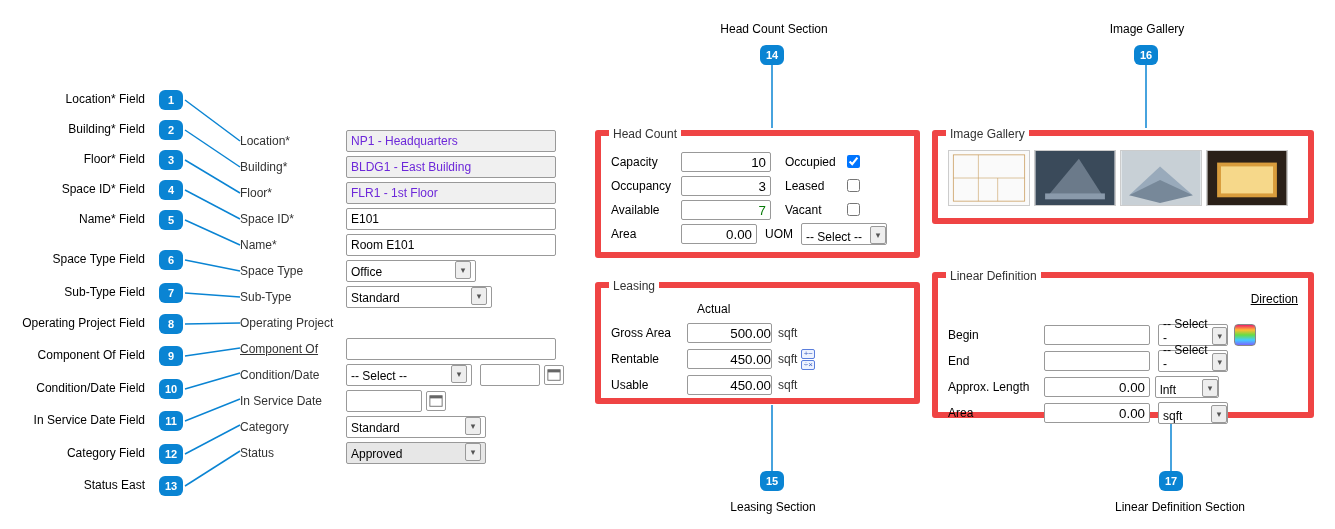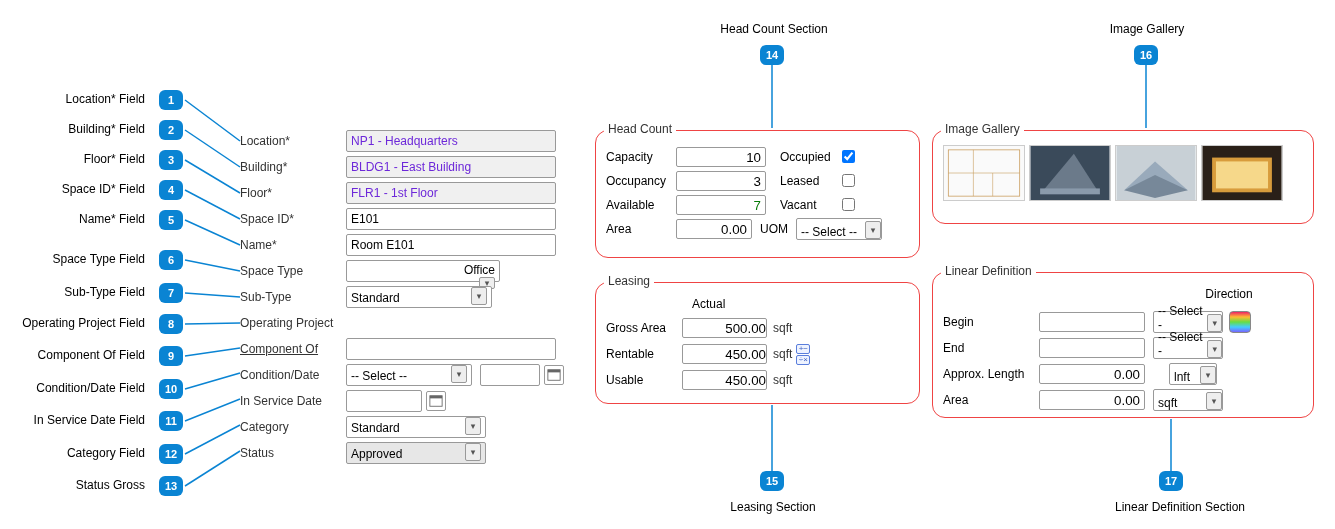--- a/index.html
+++ b/index.html
@@ -66,22 +66,22 @@
   .select-btn::after { content:"▾"; font-size:9px; color:#555; }
   .link-label { color:#0066cc; text-decoration:underline; }
   .cal-btn {
     width:20px; height:20px; border:1px solid #999; border-radius:2px;
     display:flex; align-items:center; justify-content:center; background:#fff; margin-left:4px;
   }
   .cal-btn svg { width:14px; height:14px; }
 
   .fieldset {
     position: absolute;
-    border:1px solid #ef4444;
-    border-radius:13px;
+    border:6px solid #ef4444;
+    border-radius:3px;
     padding: 14px 10px 10px 10px;
   }
   .fieldset-legend {
     position:absolute;
     top:-9px; left:8px;
     background:#fff; padding:0 4px;
     font-size:12px; color:#333;
   }
   .hc-row { display:flex; align-items:center; height:24px; }
   .hc-row .lab { width:70px; }
@@ -186,21 +186,21 @@
 
 <div class="annotation-label" style="top:381px;">Condition/Date Field</div>
 <div class="callout-bubble" style="top:379px; left:159px;">10</div>
 
 <div class="annotation-label" style="top:413px;">In Service Date Field</div>
 <div class="callout-bubble" style="top:411px; left:159px;">11</div>
 
 <div class="annotation-label" style="top:446px;">Category Field</div>
 <div class="callout-bubble" style="top:444px; left:159px;">12</div>
 
-<div class="annotation-label" style="top:478px;">Status Gross</div>
+<div class="annotation-label" style="top:478px;">Status East</div>
 <div class="callout-bubble" style="top:476px; left:159px;">13</div>
 
 <div class="top-callout-label" style="top:22px; left:704px; width:140px;">Head Count Section</div>
 <div class="callout-bubble" style="top:45px; left:760px;">14</div>
 <div class="top-callout-label" style="top:22px; left:1092px; width:110px;">Image Gallery</div>
 <div class="callout-bubble" style="top:45px; left:1134px;">16</div>
 
 <div class="callout-bubble" style="top:471px; left:760px;">15</div>
 <div class="bottom-callout-label" style="top:500px; left:718px; width:110px;">Leasing Section</div>
 <div class="callout-bubble" style="top:471px; left:1159px;">17</div>
@@ -229,21 +229,21 @@
   <div class="form-row">
     <label>Space ID*</label>
     <input type="text" style="width: 210px;" value="E101">
   </div>
   <div class="form-row">
     <label>Name*</label>
     <input type="text" style="width: 210px;" value="Room E101">
   </div>
   <div class="form-row">
     <label>Space Type</label>
-    <div class="select-wrap" style="width:154px;flex-direction:column;">
+    <div class="select-wrap" style="width:130px;">
       <span>Office</span>
       <span class="select-btn"></span>
     </div>
   </div>
   <div class="form-row">
     <label>Sub-Type</label>
     <div class="select-wrap" style="width:146px;">
       <span>Standard</span>
       <span class="select-btn"></span>
     </div>
@@ -388,42 +388,42 @@
           <rect width="82" height="56" fill="#2a2018"></rect>
           <rect x="10" y="12" width="62" height="36" fill="#d89c3c"></rect>
           <rect x="14" y="16" width="54" height="28" fill="#f6d88a"></rect>
         </svg>
     </div>
   </div>
 </div>
 
 <div class="fieldset" style="left:932px; top:272px; width:382px; height:146px;">
   <div class="fieldset-legend">Linear Definition</div>
-  <div style="text-align:center; margin-left:212px; margin-bottom:8px;">Direction</div>
+  <div style="text-align:right; margin-left:212px; margin-bottom:16px;text-decoration:underline;">Direction</div>
   <div class="linear-row">
     <span class="lab">Begin</span>
     <input class="numin" value="" style="">
     <div class="select-wrap" style="width:70px; margin-left:8px;">
       <span>-- Select -</span>
       <span class="select-btn"></span>
     </div>
     <div class="rainbow-shield" style="margin-left:6px;"></div>
   </div>
   <div class="linear-row">
     <span class="lab">End</span>
     <input class="numin" value="" style="">
     <div class="select-wrap" style="width:70px; margin-left:8px;">
       <span>-- Select -</span>
       <span class="select-btn"></span>
     </div>
   </div>
   <div class="linear-row">
     <span class="lab">Approx. Length</span>
     <input class="numin" value="0.00" style="">
-    <div class="select-wrap" style="width:48px; margin-left:24px;">
+    <div class="select-wrap" style="width:64px; margin-left:5px;">
       <span>lnft</span>
       <span class="select-btn"></span>
     </div>
   </div>
   <div class="linear-row">
     <span class="lab">Area</span>
     <input class="numin" value="0.00" style="">
     <div class="select-wrap" style="width:70px; margin-left:8px;">
       <span>sqft</span>
       <span class="select-btn"></span>

